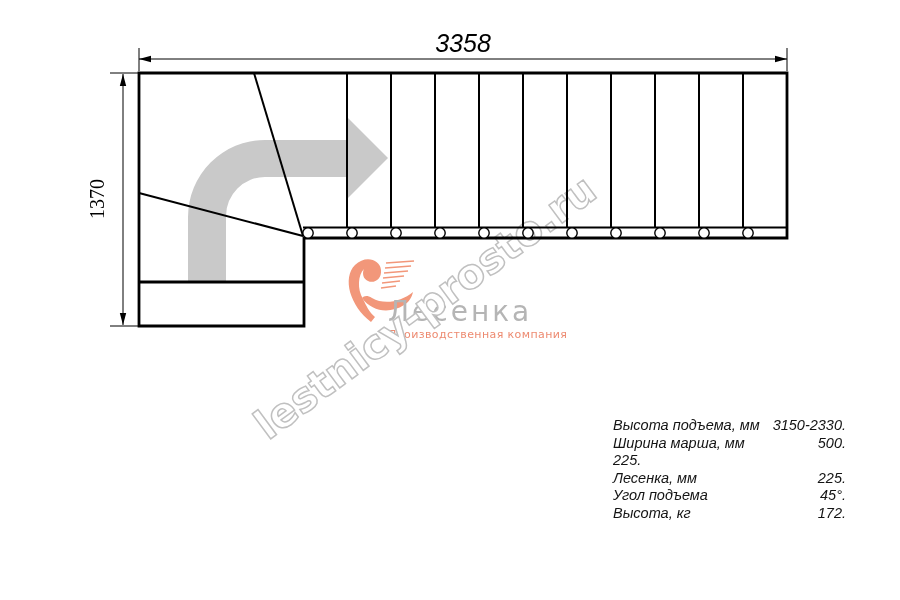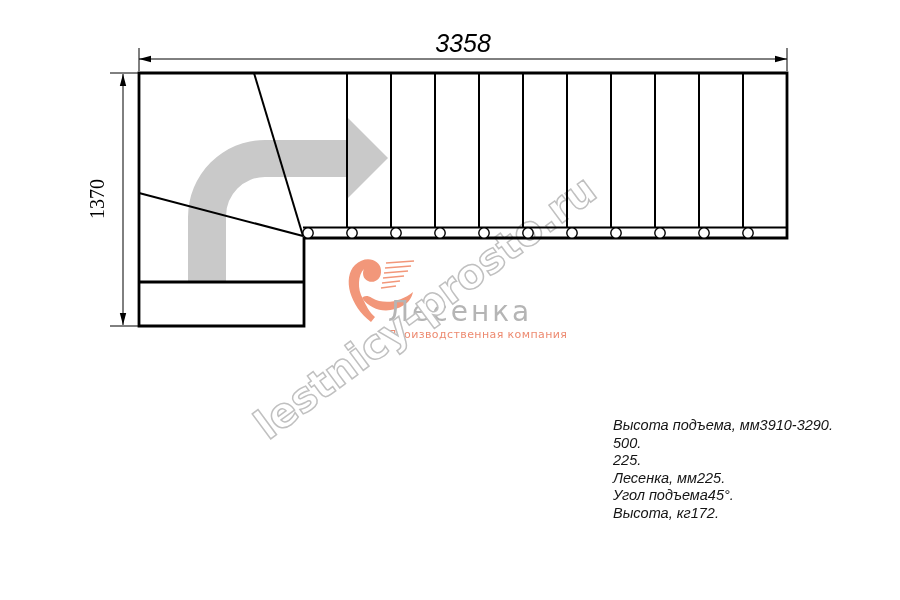--- a/index.html
+++ b/index.html
@@ -6,21 +6,21 @@
   .canvas{
     position:relative;width:900px;height:600px;background:#ffffff;
     overflow:hidden;font-family:"Liberation Sans",sans-serif;
   }
   .canvas svg{position:absolute;left:0;top:0;}
   .spec-table{
     position:absolute;left:613px;top:417px;width:233px;
     font-family:"Liberation Sans",sans-serif;
     font-style:italic;font-size:14.5px;color:#141414;
   }
-  .spec-row{display:flex;height:17.5px;line-height:17.5px;}
+  .spec-row{display:flex;justify-content:space-between;height:17.5px;line-height:17.5px;}
   .spec-label{white-space:nowrap;}
   .spec-value{white-space:nowrap;text-align:right;}
   .dim-text{font-family:"Liberation Sans",sans-serif;font-style:italic;font-size:25px;fill:#000;}
   .dim-text-v{font-family:"Liberation Serif",serif;font-size:20px;fill:#000;}
   .wm-text{font-family:"DejaVu Sans",sans-serif;font-weight:bold;font-size:41px;
            fill:#ffffff;stroke:#c0c0c0;stroke-width:1.5px;}
   .logo-name{font-family:"DejaVu Sans",sans-serif;font-size:28px;fill:#b5b5b5;letter-spacing:3px;}
   .logo-tagline{font-family:"DejaVu Sans",sans-serif;font-size:11px;fill:#ed8a70;letter-spacing:0.4px;}
 </style>
 </head>
@@ -112,23 +112,24 @@
       <polygon points="123,325 119.8,313 126.2,313"></polygon>
     </g>
 
     <text x="463" y="52" text-anchor="middle" class="dim-text">3358</text>
     <text x="104" y="199" text-anchor="middle" transform="rotate(-90 104 199)" class="dim-text-v">1370</text>
   </svg>
 
   <div class="spec-table">
     <div class="spec-row">
       <span class="spec-label">Высота подъема, мм</span>
-      <span class="spec-value">3910-3290.</span>
+      <span class="spec-value">3150-2330.</span>
     </div>
     <div class="spec-row">
+      <span class="spec-label">Ширина марша, мм</span>
       <span class="spec-value">500.</span>
     </div>
     <div class="spec-row">
       <span class="spec-value">225.</span>
     </div>
     <div class="spec-row">
       <span class="spec-label">Лесенка, мм</span>
       <span class="spec-value">225.</span>
     </div>
     <div class="spec-row">

